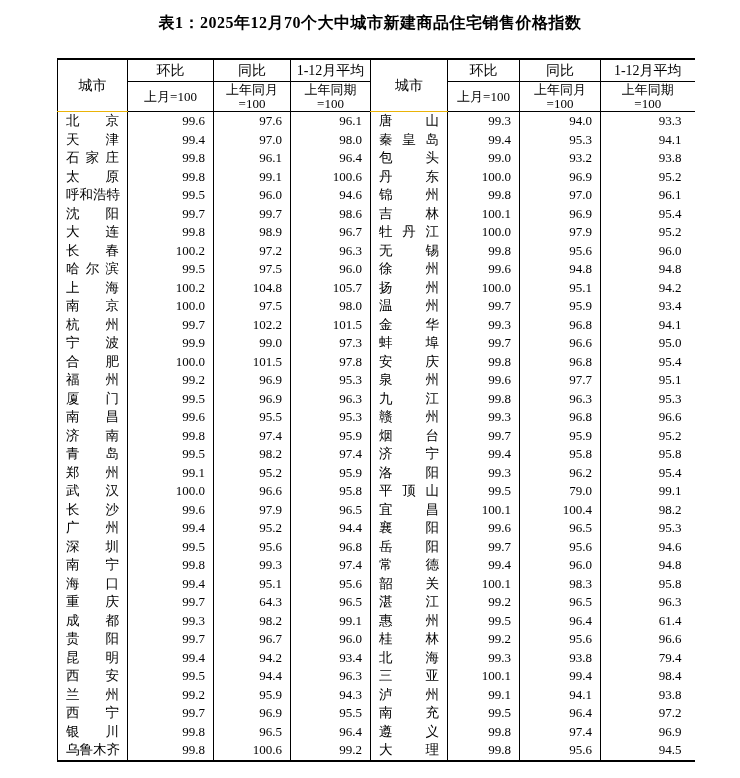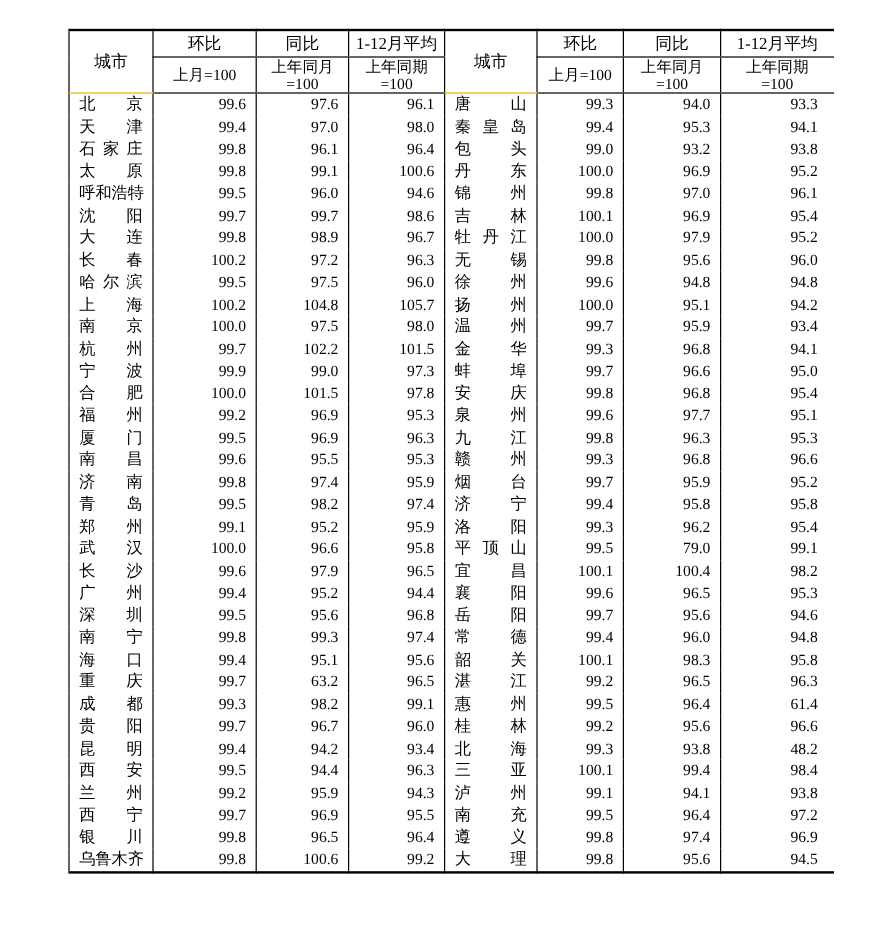--- a/index.html
+++ b/index.html
@@ -73,20 +73,21 @@
     justify-content: space-between;
     padding: 0 8px;
     line-height: 18.5px;
   }
   .spread span { display: inline-block; }
 </style>
 </head>
 <body>
 
 <div class="page">
+  <h1 class="title">表1：2025年12月70个大中城市新建商品住宅销售价格指数</h1>
 
   <table class="price-table">
     <colgroup>
       <col class="c-city-l">
         <col class="c-mom-l">
         <col class="c-yoy-l">
         <col class="c-avg-l">
       <col class="c-city-r">
         <col class="c-mom-r">
         <col class="c-yoy-r">
@@ -657,21 +658,21 @@
           <td class="num avg-last">95.8</td>
         </tr>
         <tr>
           <td class="city">
             <div class="spread">
               <span>重</span>
               <span>庆</span>
             </div>
           </td>
           <td class="num">99.7</td>
-          <td class="num">63.2</td>
+          <td class="num">64.3</td>
           <td class="num">96.5</td>
           <td class="city">
             <div class="spread">
               <span>湛</span>
               <span>江</span>
             </div>
           </td>
           <td class="num">99.2</td>
           <td class="num">96.5</td>
           <td class="num avg-last">96.3</td>
@@ -727,21 +728,21 @@
           <td class="num">94.2</td>
           <td class="num">93.4</td>
           <td class="city">
             <div class="spread">
               <span>北</span>
               <span>海</span>
             </div>
           </td>
           <td class="num">99.3</td>
           <td class="num">93.8</td>
-          <td class="num avg-last">48.2</td>
+          <td class="num avg-last">79.4</td>
         </tr>
         <tr>
           <td class="city">
             <div class="spread">
               <span>西</span>
               <span>安</span>
             </div>
           </td>
           <td class="num">99.5</td>
           <td class="num">94.4</td>

